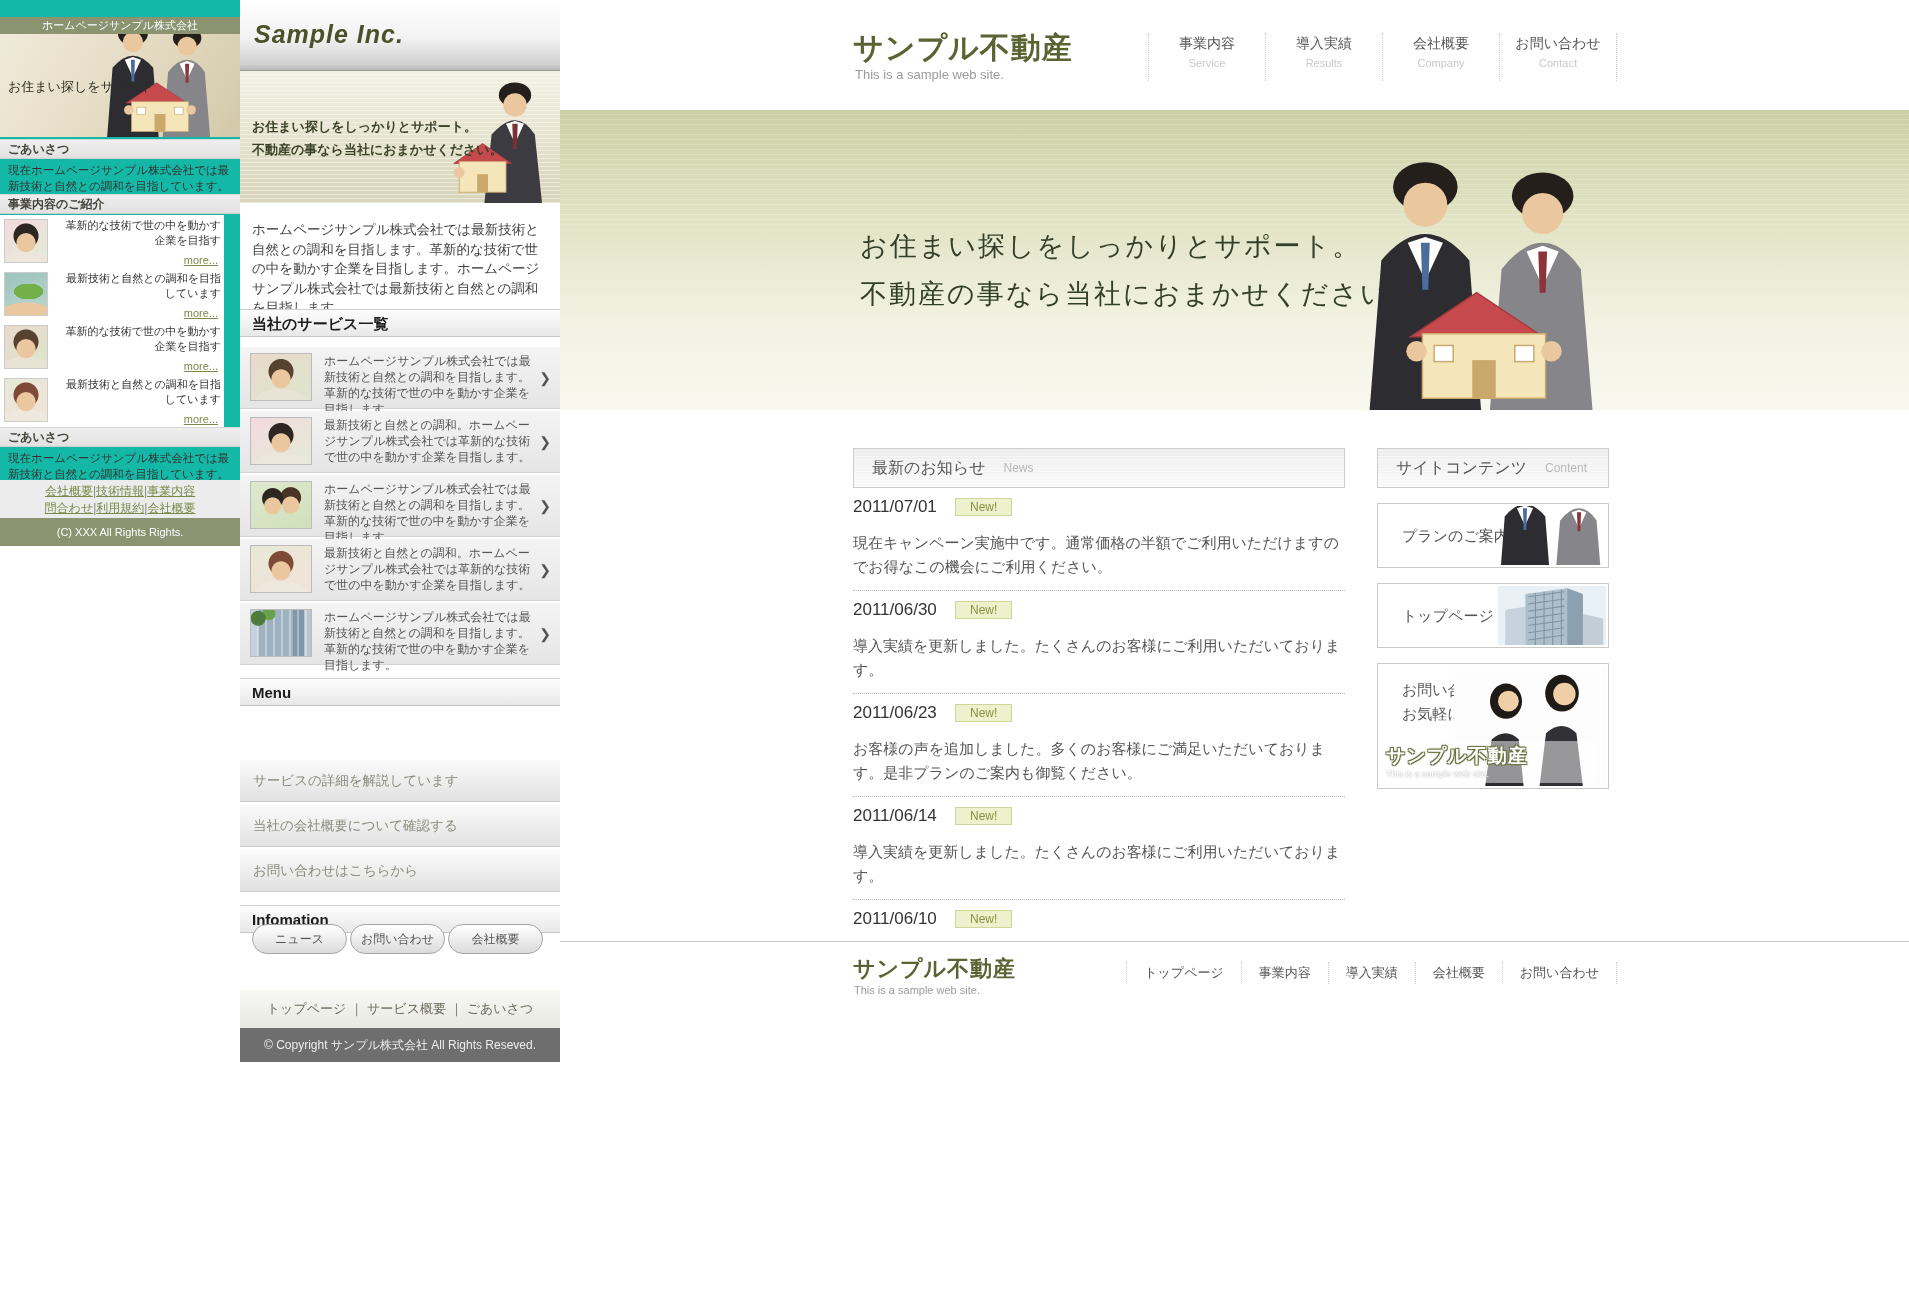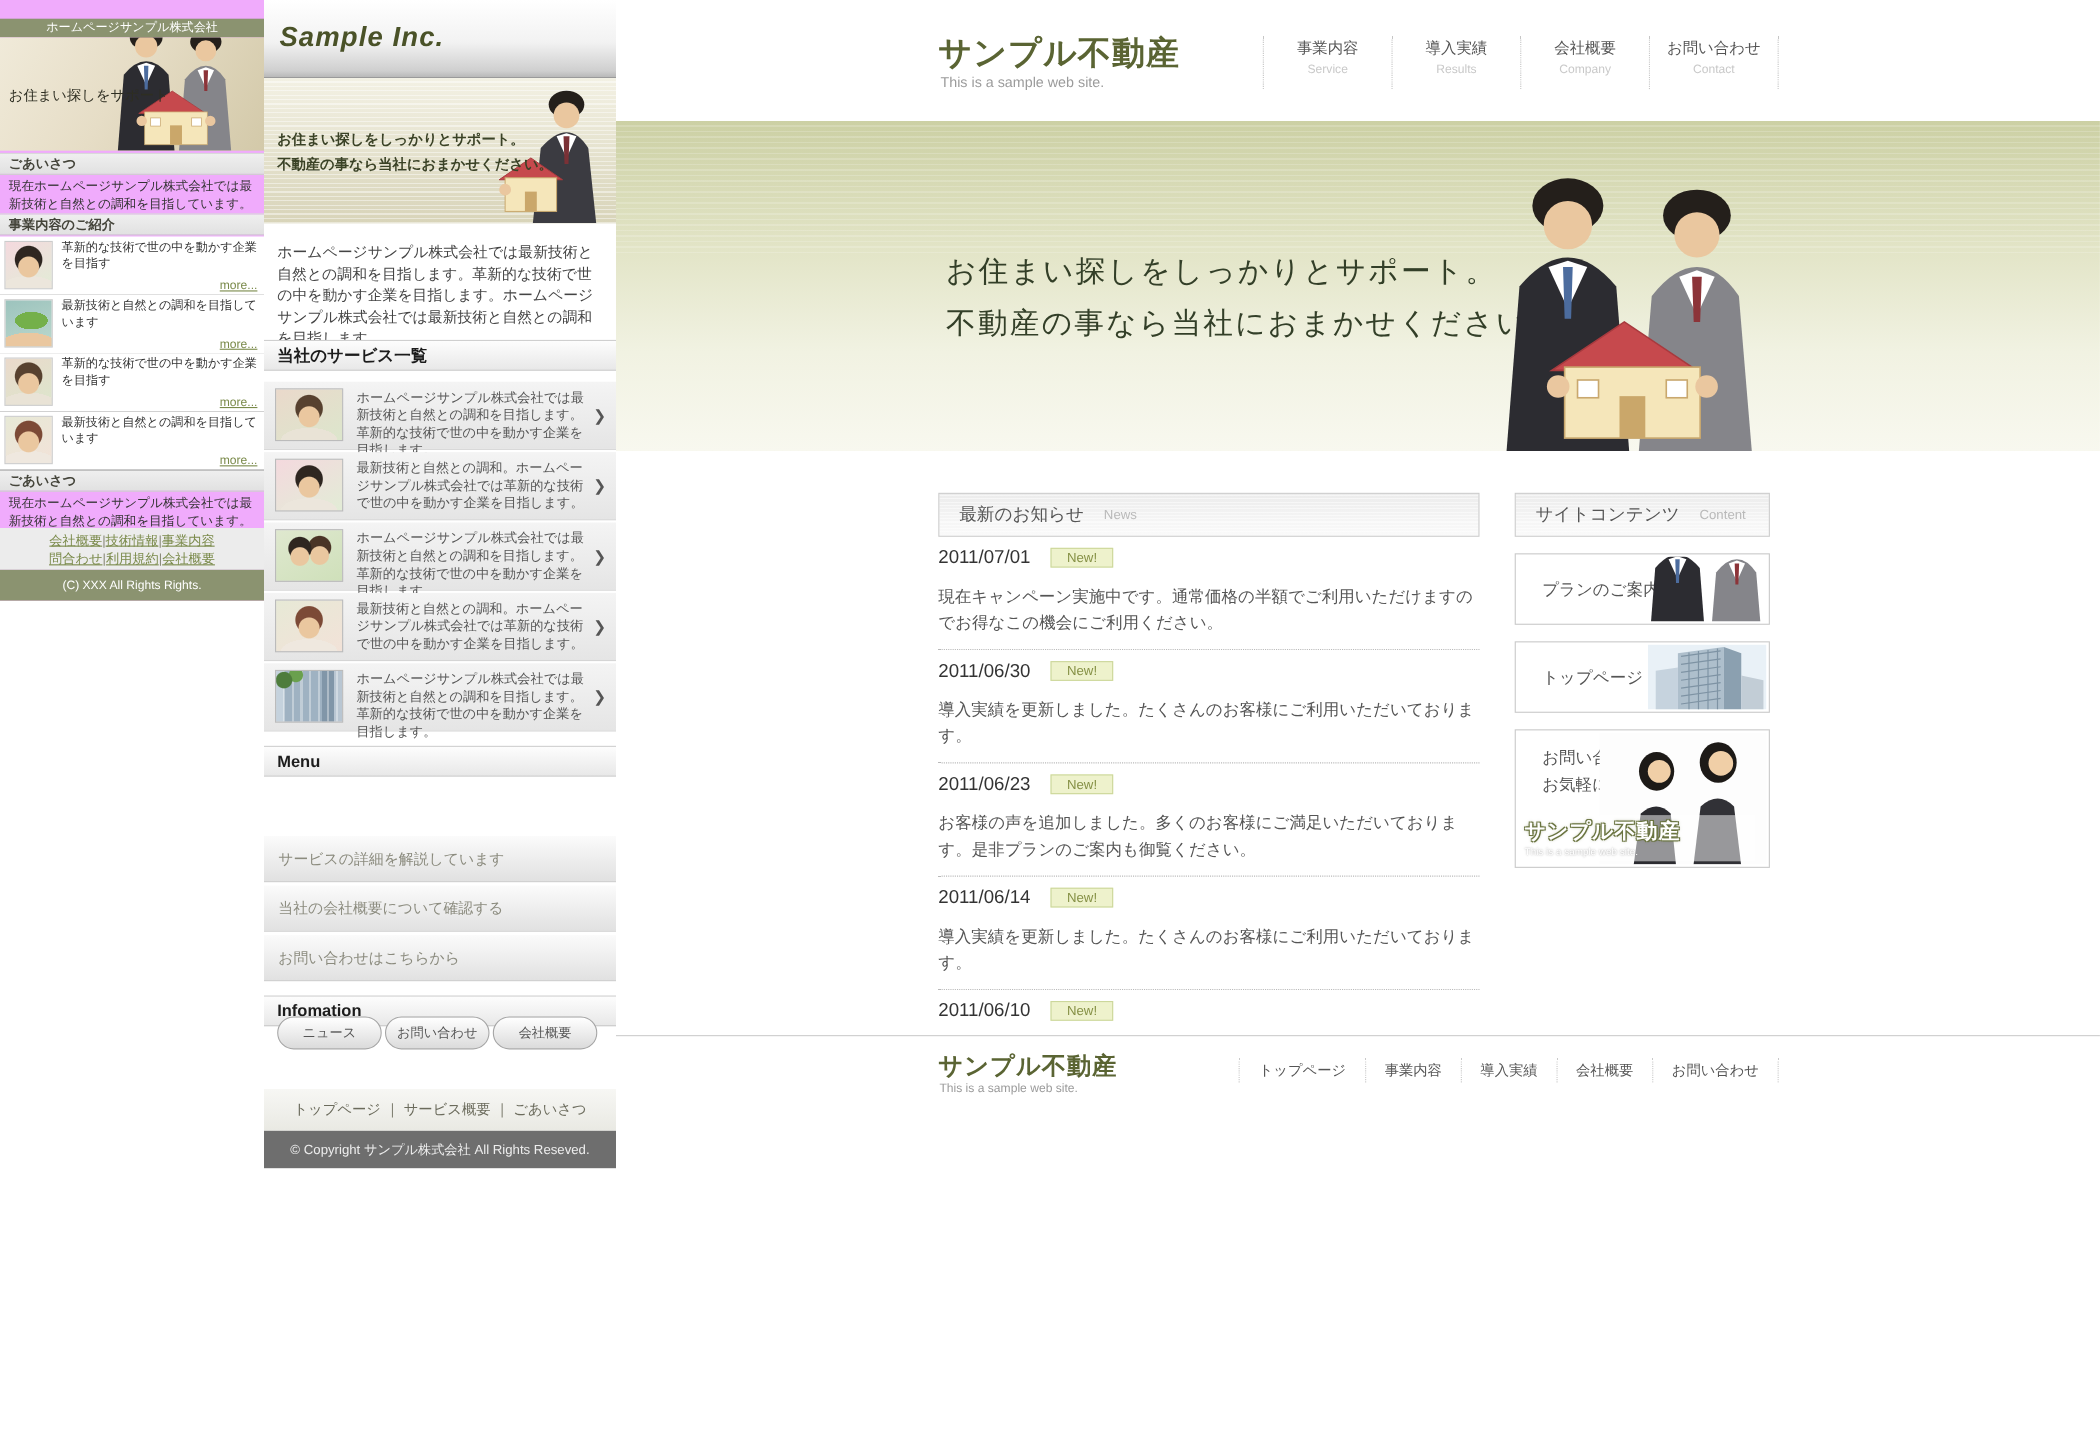--- a/index.html
+++ b/index.html
@@ -1,34 +1,34 @@
 <!DOCTYPE html>
 <html style="--green: #8b9370; --olive: #5a6433; --link_green: #7a8a4a; --hero_top: #ccd0a4; --hero_bottom: #f8f8ef; --badge_bg: #eef2cc; --badge_border: #ccd79b; --badge_text: #859045; --copy_bar: #6e6e6e;"><head>
 <meta charset="utf-8">
 <style>
   html,body{margin:0;padding:0;background:#fff;}
   .page{position:relative;width:1909px;height:1300px;overflow:hidden;background:#fff;
         font-family:"Liberation Sans","DejaVu Sans",sans-serif;}
   a{text-decoration:none;color:inherit;cursor:pointer;}
 
   
-  .col-a{position:absolute;left:0;top:0;width:240px;height:546px;background:#f0abfc;}
+  .col-a{position:absolute;left:0;top:0;width:240px;height:546px;background:#14b8a6;}
   .a-topbar{position:absolute;top:17px;left:0;right:0;height:17px;background:var(--green,#8b9370);
             color:#fff;font-size:11px;line-height:17px;text-align:center;}
   .a-hero{position:absolute;top:34px;left:0;right:0;height:103px;overflow:hidden;
           background:linear-gradient(120deg,#f0ead9 0%,#e6ddc6 45%,#d3c9a9 100%);}
   .a-hero svg{position:absolute;right:-8px;bottom:0;width:176px;height:122px;}
   .a-caption{position:absolute;left:8px;top:44px;font-family:"Liberation Serif","DejaVu Serif",serif;
              font-size:13px;color:#2e2e22;text-align:center;}
   .a-h{position:absolute;left:0;right:0;height:20px;line-height:19px;box-sizing:border-box;
        background:linear-gradient(#efefef,#e1e1e1);border-top:1px solid #d9d9d9;border-bottom:1px solid #cfcfcf;
        font-size:12px;font-weight:bold;color:#44443a;padding-left:8px;}
   .a-p{position:absolute;left:0;right:0;box-sizing:border-box;padding:3px 8px 0;
        font-size:11.5px;line-height:16px;color:#333;}
-  .a-item{position:absolute;left:0;right:0;height:53px;border-bottom:4px solid #404040;background:#fff;cursor:pointer;}
+  .a-item{position:absolute;left:0;right:16px;height:53px;border-bottom:4px solid #404040;background:#fff;cursor:pointer;text-align:right;}
   .a-thumb{position:absolute;left:4px;top:4px;width:44px;height:44px;border:1px solid #ccc;box-sizing:border-box;}
   .a-item-text{position:absolute;left:56px;top:3px;right:3px;font-size:11px;line-height:15px;color:#333;}
   .a-more{position:absolute;right:6px;bottom:2px;font-size:11px;color:var(--link_green,#7a8a4a);text-decoration:underline;}
   .a-links{position:absolute;top:480px;left:0;right:0;height:38px;background:#ececec;
            text-align:center;font-size:12px;line-height:17px;padding-top:3px;box-sizing:border-box;}
   .a-links a{color:var(--link_green,#7a8a4a);text-decoration:underline;}
   .a-links .sep{color:#8a8a7a;}
   .a-copy{position:absolute;top:518px;left:0;right:0;height:28px;background:var(--green,#8b9370);
           color:#fff;font-size:11px;line-height:28px;text-align:center;}
 

